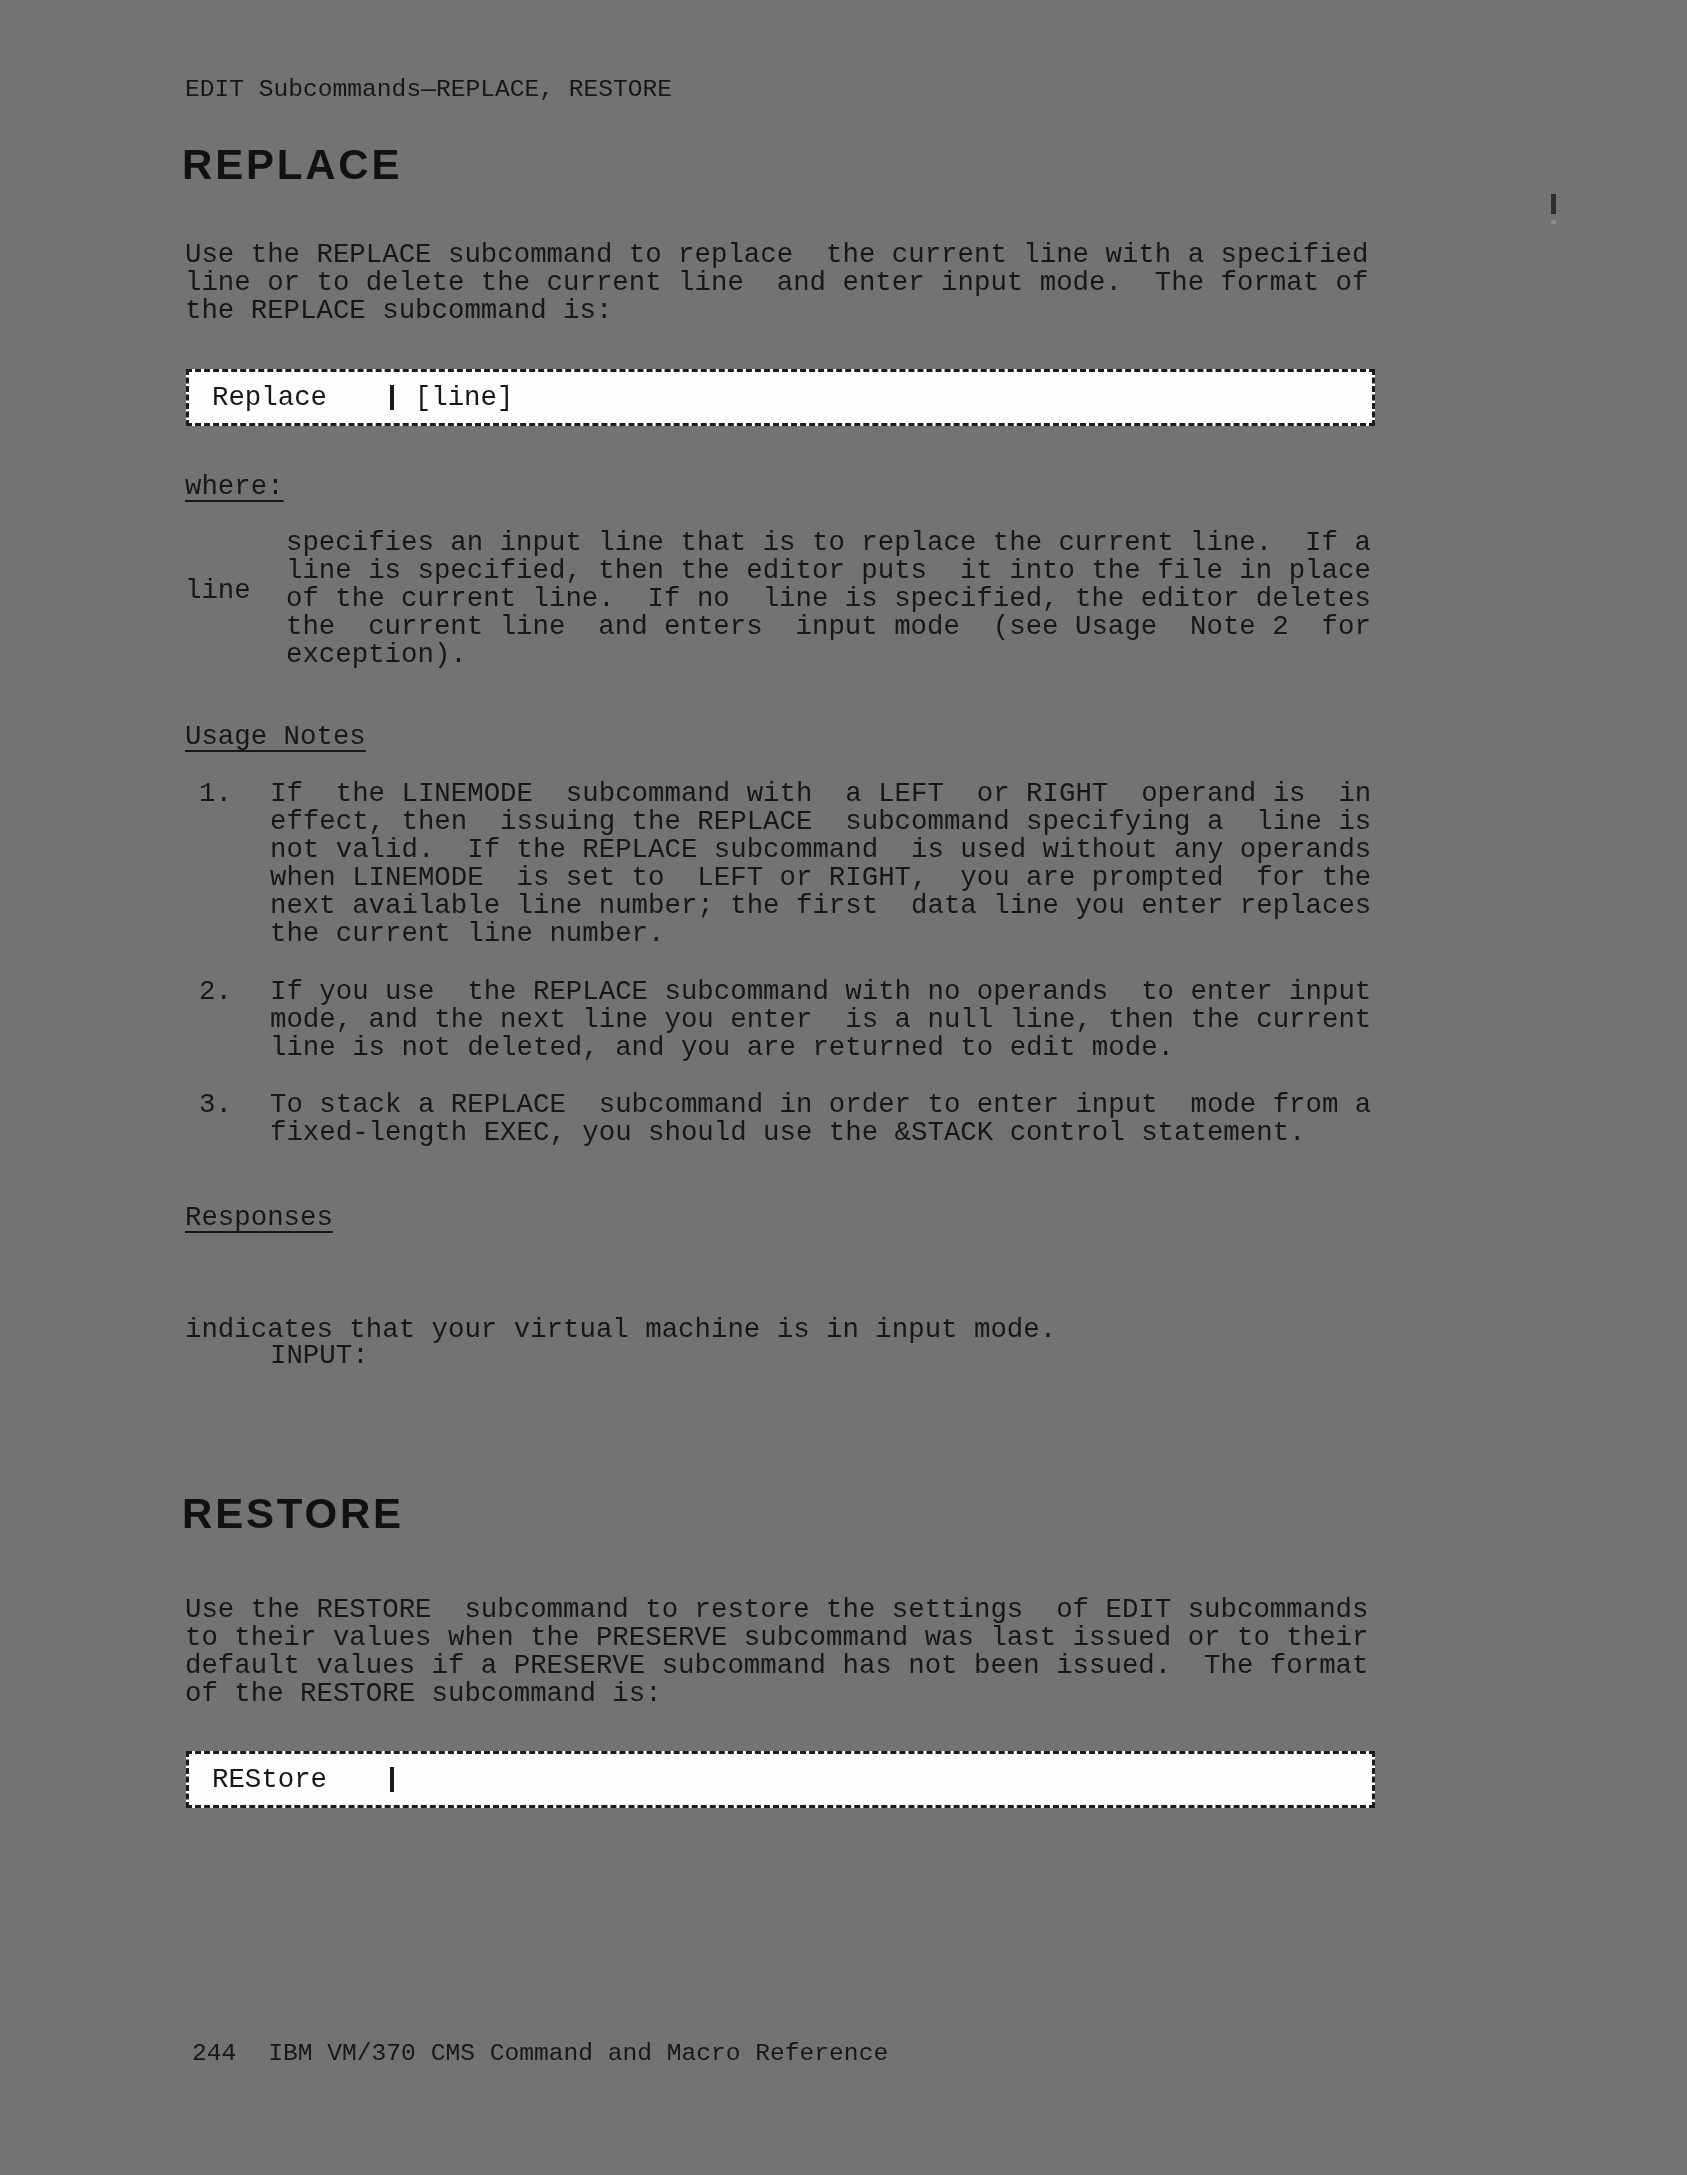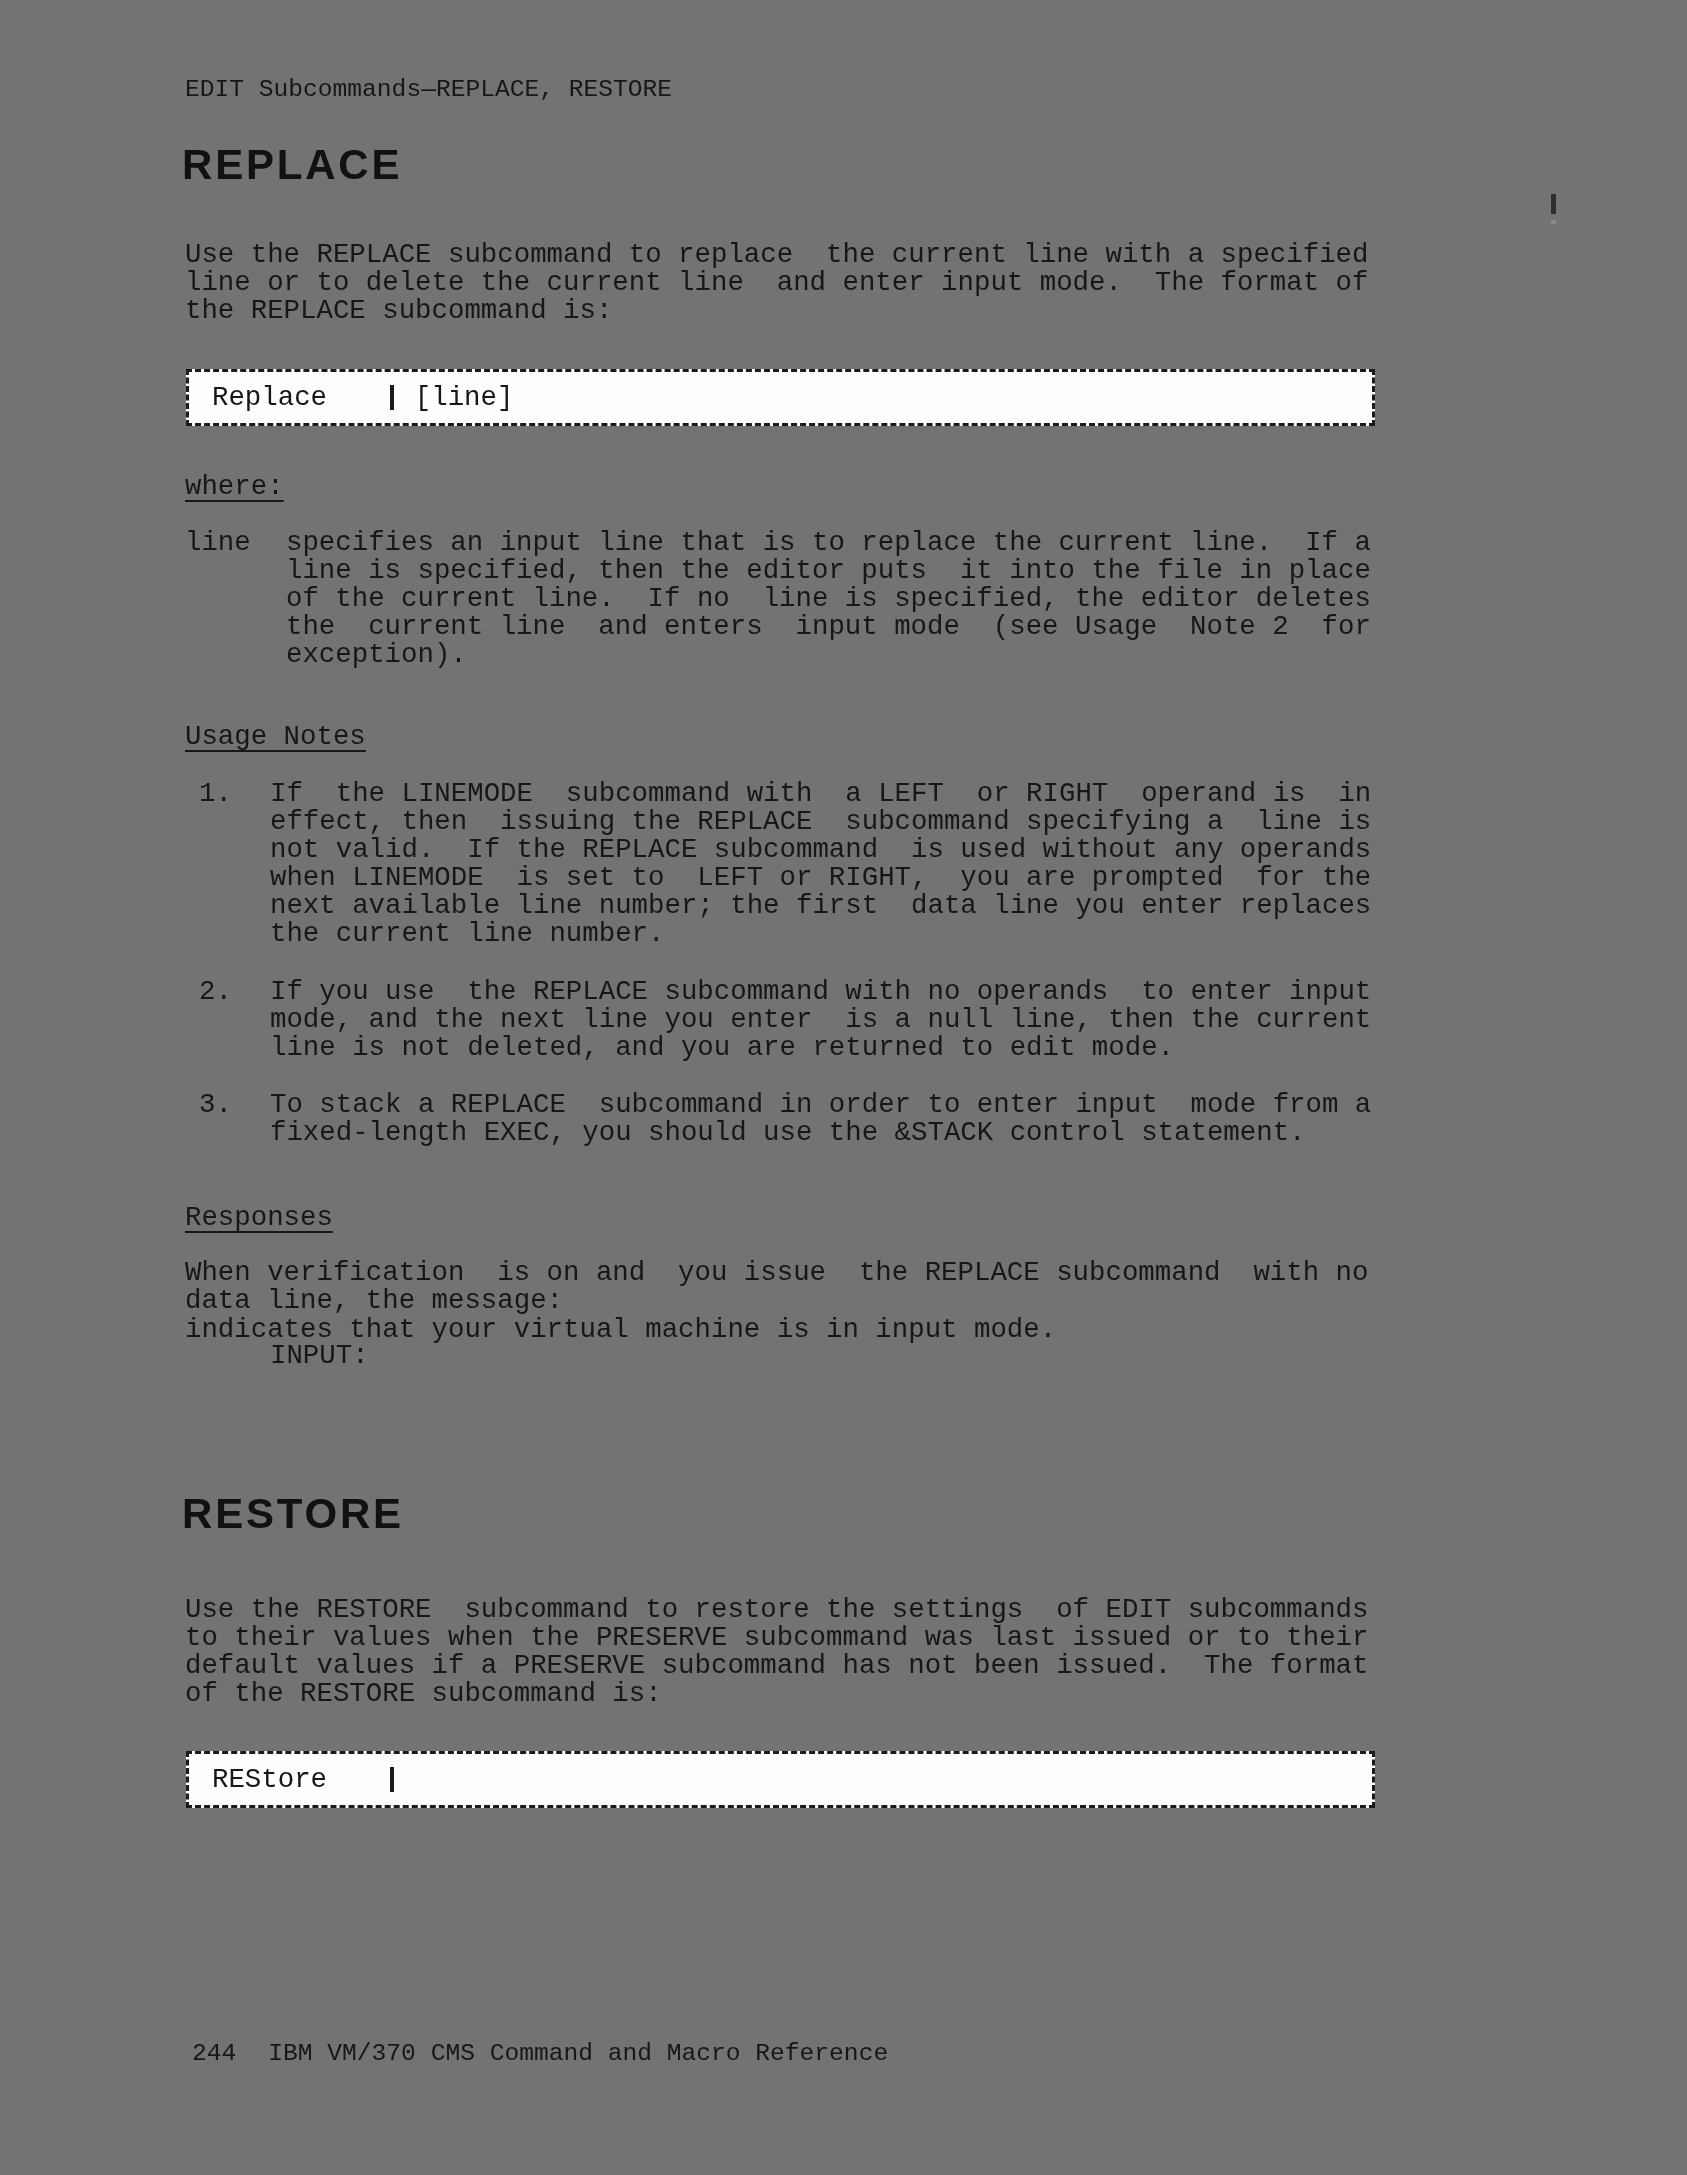--- a/index.html
+++ b/index.html
@@ -39,21 +39,21 @@
     box-sizing:border-box;
     background:#fdfdfc;
   }
   .fmt-row{display:flex;align-items:center;height:100%;padding-left:23px;}
   .fmt-cmd{width:178px;flex-shrink:0;}
   .fmt-divider{width:3.8px;height:24.6px;background:#1b1b1b;flex-shrink:0;}
   .fmt-operand{margin-left:21px;}
   .note-row{display:flex;}
   .note-num{width:71px;flex-shrink:0;}
   .term-row{display:flex;}
-  .term{width:101px;flex-shrink:0;}
+  .term{width:101px;flex-shrink:0;margin-top:48px;}
   .change-mark-bar{position:absolute;left:0;top:0;width:4.7px;height:20px;background:#2e2e2e;}
   .change-mark-dot{position:absolute;left:0;top:25.6px;width:4.7px;height:4.7px;background:#8a8a8a;}
 </style>
 </head>
 <body>
 
 <div class="page">
 
   <div class="abs mono-sm" style="left:185px;top:76px;">EDIT Subcommands—REPLACE, RESTORE</div>
 
@@ -107,22 +107,20 @@
   </div>
 
   <div class="abs note-row" style="left:199px;top:1091px;">
     <div class="mono note-num">3.</div>
     <div class="mono">To stack a REPLACE  subcommand in order to enter input  mode from a
 fixed-length EXEC, you should use the &amp;STACK control statement.</div>
   </div>
 
   <div class="abs mono underlined" style="left:185px;top:1204px;">Responses</div>
 
-  <div class="abs mono" style="left:185px;top:1259px;">When verification  is on and  you issue  the REPLACE subcommand  with no
-data line, the message:</div>
 
   <div class="abs mono" style="left:270px;top:1342px;text-align:right;">INPUT:</div>
 
   <div class="abs mono" style="left:185px;top:1316px;">indicates that your virtual machine is in input mode.</div>
 
   <div class="abs title" style="left:182px;top:1493px;">RESTORE</div>
 
   <div class="abs mono" style="left:185px;top:1596px;">Use the RESTORE  subcommand to restore the settings  of EDIT subcommands
 to their values when the PRESERVE subcommand was last issued or to their
 default values if a PRESERVE subcommand has not been issued.  The format

